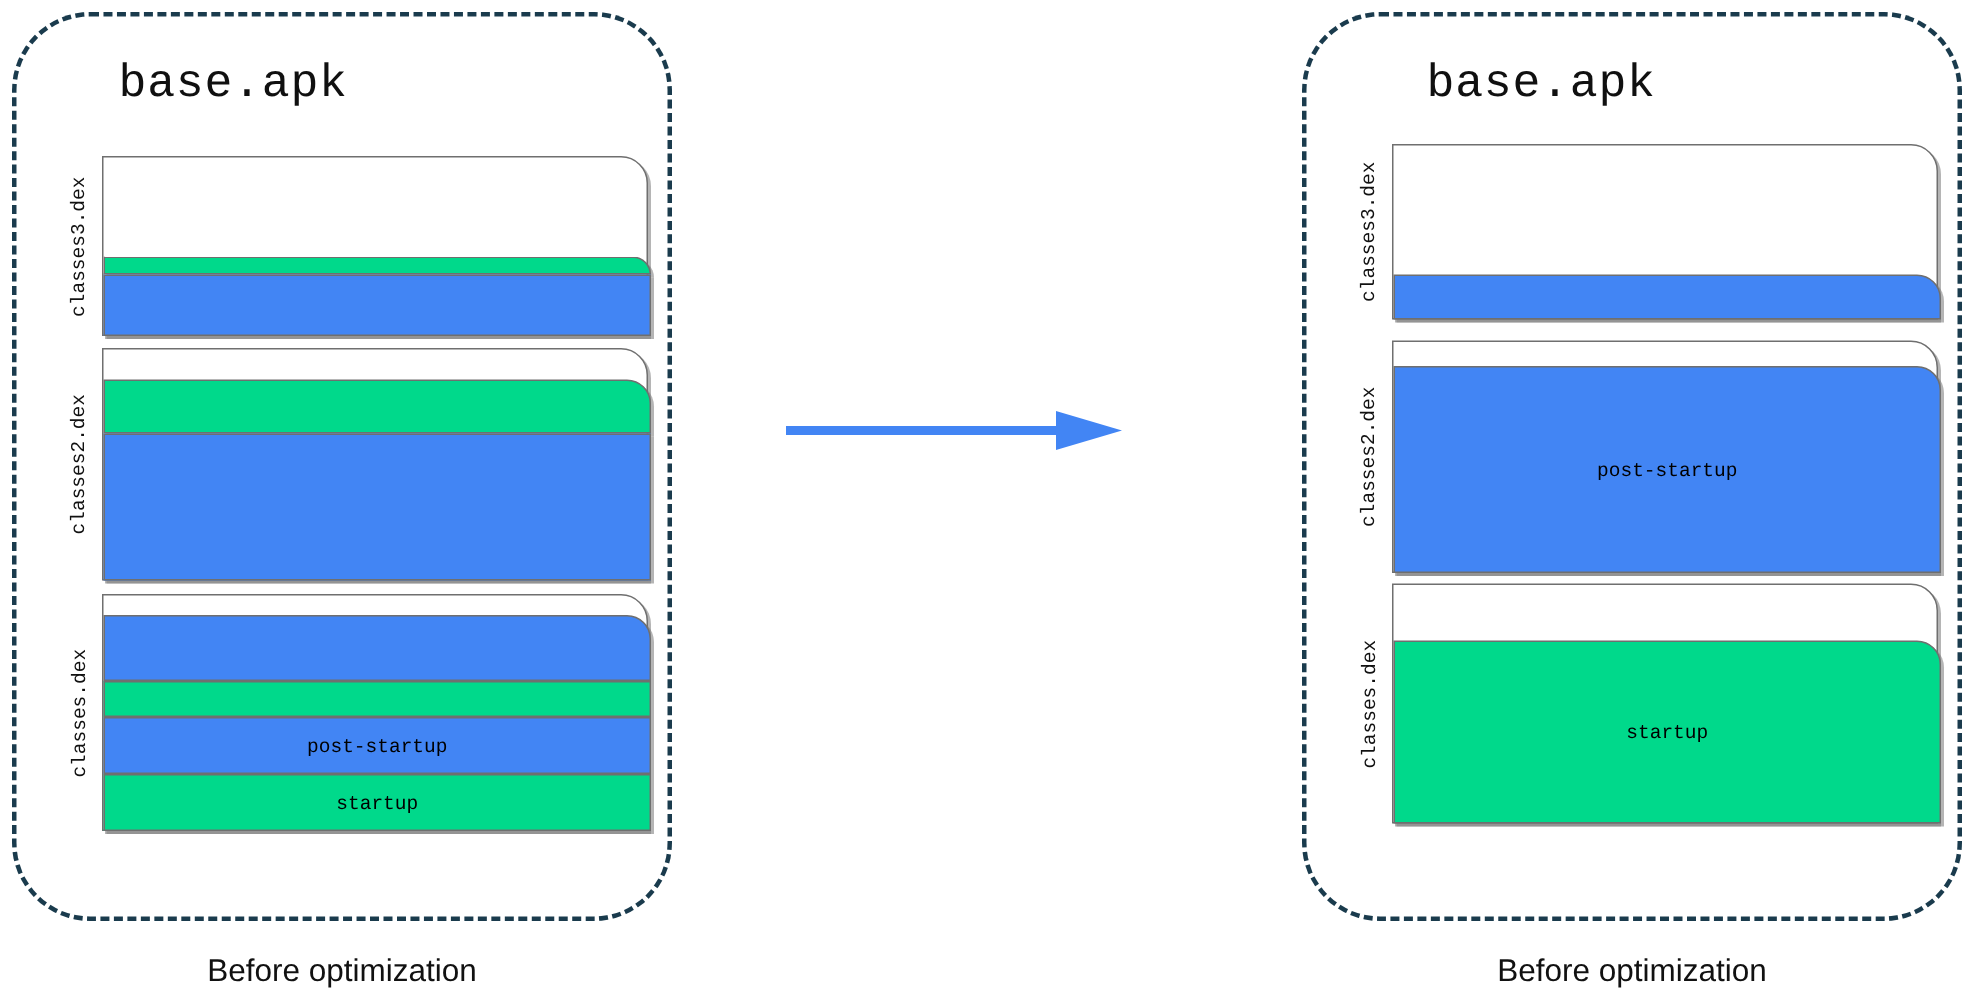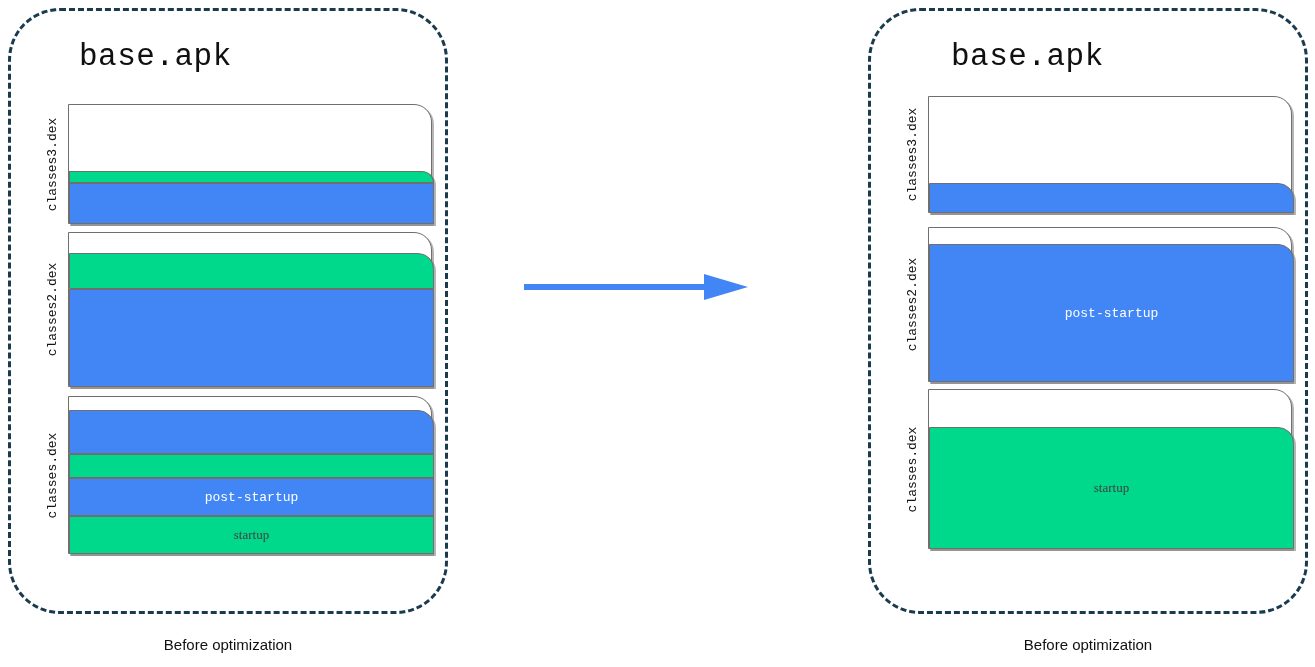--- a/index.html
+++ b/index.html
@@ -91,40 +91,40 @@
     border: 1.5px solid #6f6f6f;
     box-sizing: border-box;
     display: flex;
     align-items: center;
     justify-content: center;
     font-family: "Liberation Mono", "DejaVu Sans Mono", monospace;
     font-size: 13px;
     box-shadow: 2px 2px 0 0 rgba(120,120,120,0.55);
   }
   .seg.rounded { border-top-right-radius: 16px; }
-  .seg.blue  { background: #4285f4; color: #ffffff; }
-  .seg.green { background: #00d98b; color: #404040; font-family: Liberation Serif, serif; }
+  .seg.blue  { background: #4285f4; color: #000000; }
+  .seg.green { background: #00d98b; color: #000000; }
 
   
   #transition-arrow {
     position: absolute;
     left: 524px;
     top: 274px;
     width: 224px;
     height: 26px;
   }
 
   
   .caption {
     position: absolute;
     top: 636px;
     width: 456px;
     text-align: center;
     font-family: "Liberation Sans", sans-serif;
-    font-size: 15px;
+    font-size: 21px;
     color: #111111;
   }
   #caption-before { left: 0px; }
   #caption-after  { left: 860px; }
 </style>
 </head>
 <body>
 
 <div class="apk-panel" id="panel-before">
   <div class="apk-title">base.apk</div>

